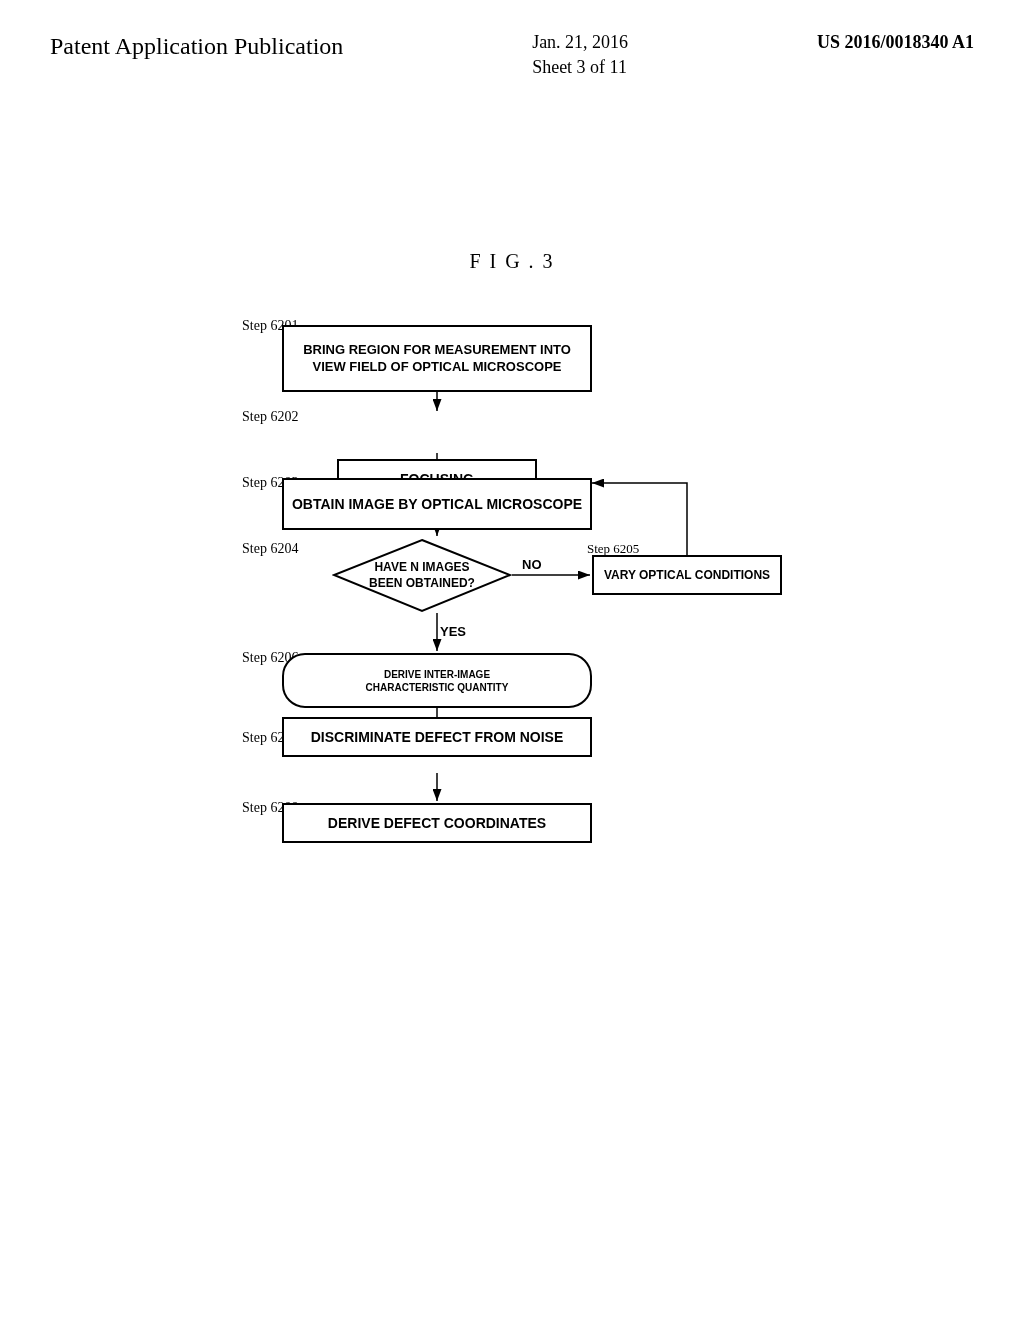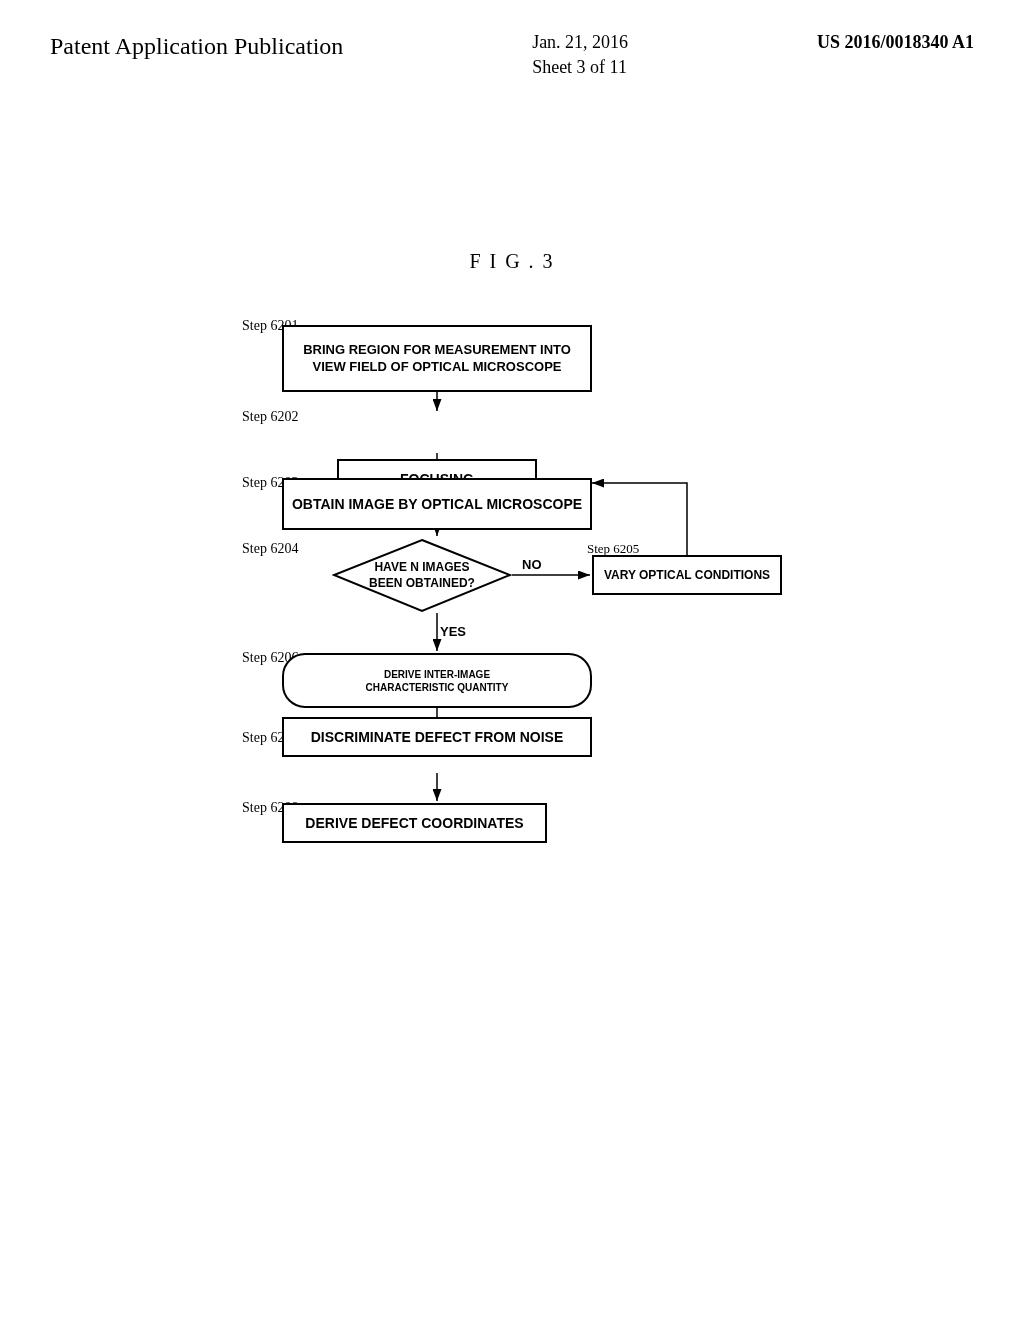--- a/index.html
+++ b/index.html
@@ -193,17 +193,17 @@
   </div>
 
   <div class="step-label" style="left: 80px; top: 417px;">Step 6207</div>
 
   <div class="flow-box" style="left: 120px; top: 404px; width: 310px; height: 40px; font-size: 14px;">
     <span>DISCRIMINATE DEFECT FROM NOISE</span>
   </div>
 
   <div class="step-label" style="left: 80px; top: 487px;">Step 6208</div>
 
-  <div class="flow-box" style="left: 120px; top: 490px; width: 265px; height: 40px; font-size: 14px;">
+  <div class="flow-box" style="left: 120px; top: 490px; width: 310px; height: 40px; font-size: 14px;">
     <span>DERIVE DEFECT COORDINATES</span>
   </div>
 
 </div>
 
 </body></html>

